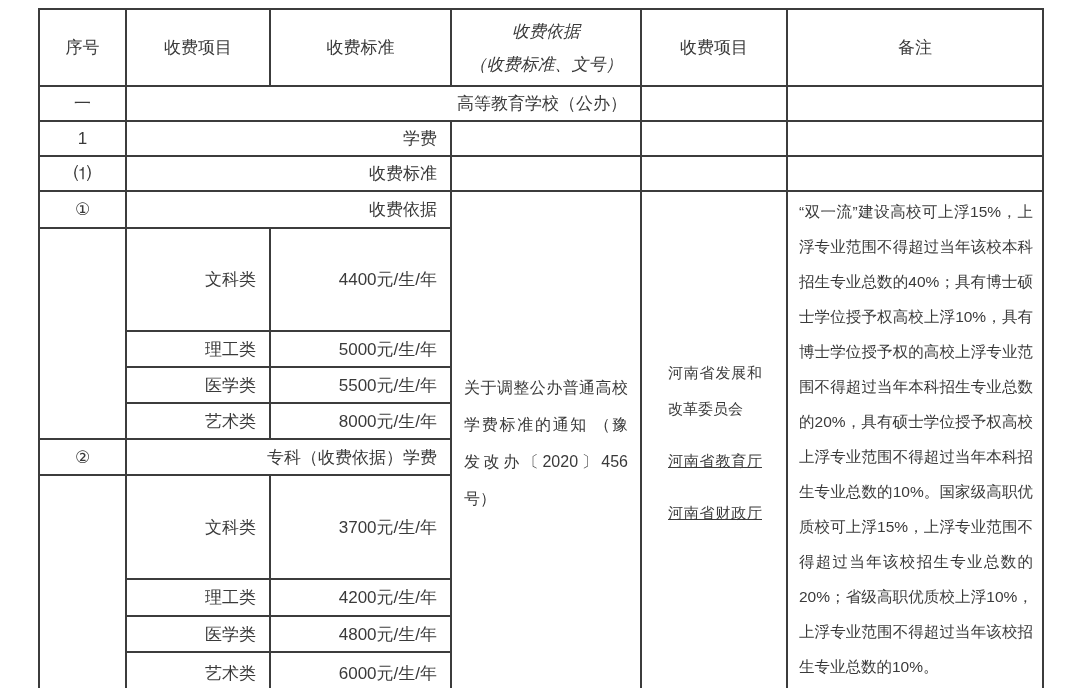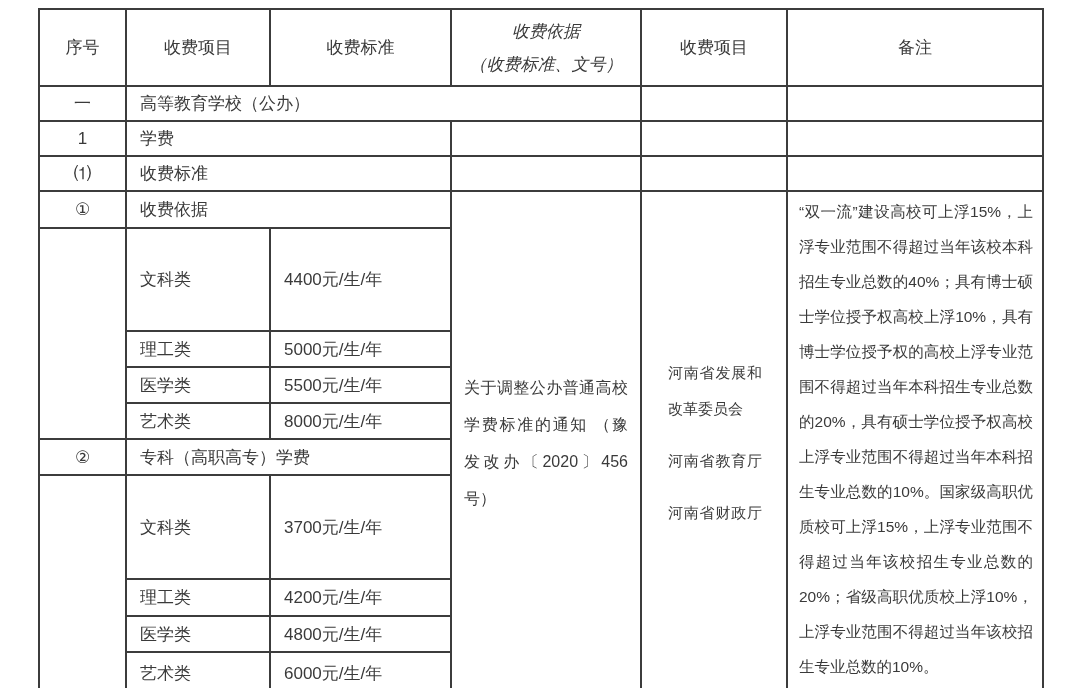--- a/index.html
+++ b/index.html
@@ -17,33 +17,33 @@
   .fee-table td,.fee-table th{
     border:2px solid #3c3c3c;
     font-size:17px;font-weight:normal;
     vertical-align:middle;
     padding:0 13px;
     overflow:hidden;
   }
   .fee-table th{text-align:center;padding:0 4px;font-size:17px;}
   th .hdr-line{line-height:33px;font-style:italic;}
   td.serial{text-align:center;padding:0 2px;}
-  td.item{text-align:left;}
+  td.item{text-align:right;}
   .bold{font-weight:bold;}
   td.empty{padding:0;}
   td.basis-cell{
     font-size:16px;line-height:37px;
     padding:0 12px;text-align:justify;text-justify:inter-character;
     vertical-align:middle;
   }
   td.approver-cell{
     font-size:15px;padding:0 8px 0 10px;vertical-align:middle;
   }
   td.approver-cell p{margin:16px;line-height:36px;text-align:justify;text-justify:inter-character;}
-  td.approver-cell p.spread{text-align-last:justify;}
+  td.approver-cell p.spread{text-align-last:justify;text-decoration:underline;}
   td.remarks-cell{
     font-size:15.5px;line-height:35px;
     padding:2px 9px 0 11px;
     vertical-align:top;
     text-align:justify;text-justify:inter-character;
   }
 </style>
 </head>
 <body>
 
@@ -118,21 +118,21 @@
     <td class="item">医学类</td>
     <td class="item">5500元/生/年</td>
   </tr>
   <tr style="height:36px">
     <td class="item">艺术类</td>
     <td class="item">8000元/生/年</td>
   </tr>
 
   <tr style="height:36px">
     <td class="serial">②</td>
-    <td class="item bold" colspan="2">专科（高职高专）学费</td>
+    <td class="item bold" colspan="2">专科（收费依据）学费</td>
   </tr>
 
   <tr style="height:104px">
     <td class="serial empty" rowspan="4"></td>
     <td class="item">文科类</td>
     <td class="item">3700元/生/年</td>
   </tr>
   <tr style="height:37px">
     <td class="item">理工类</td>
     <td class="item">4200元/生/年</td>

